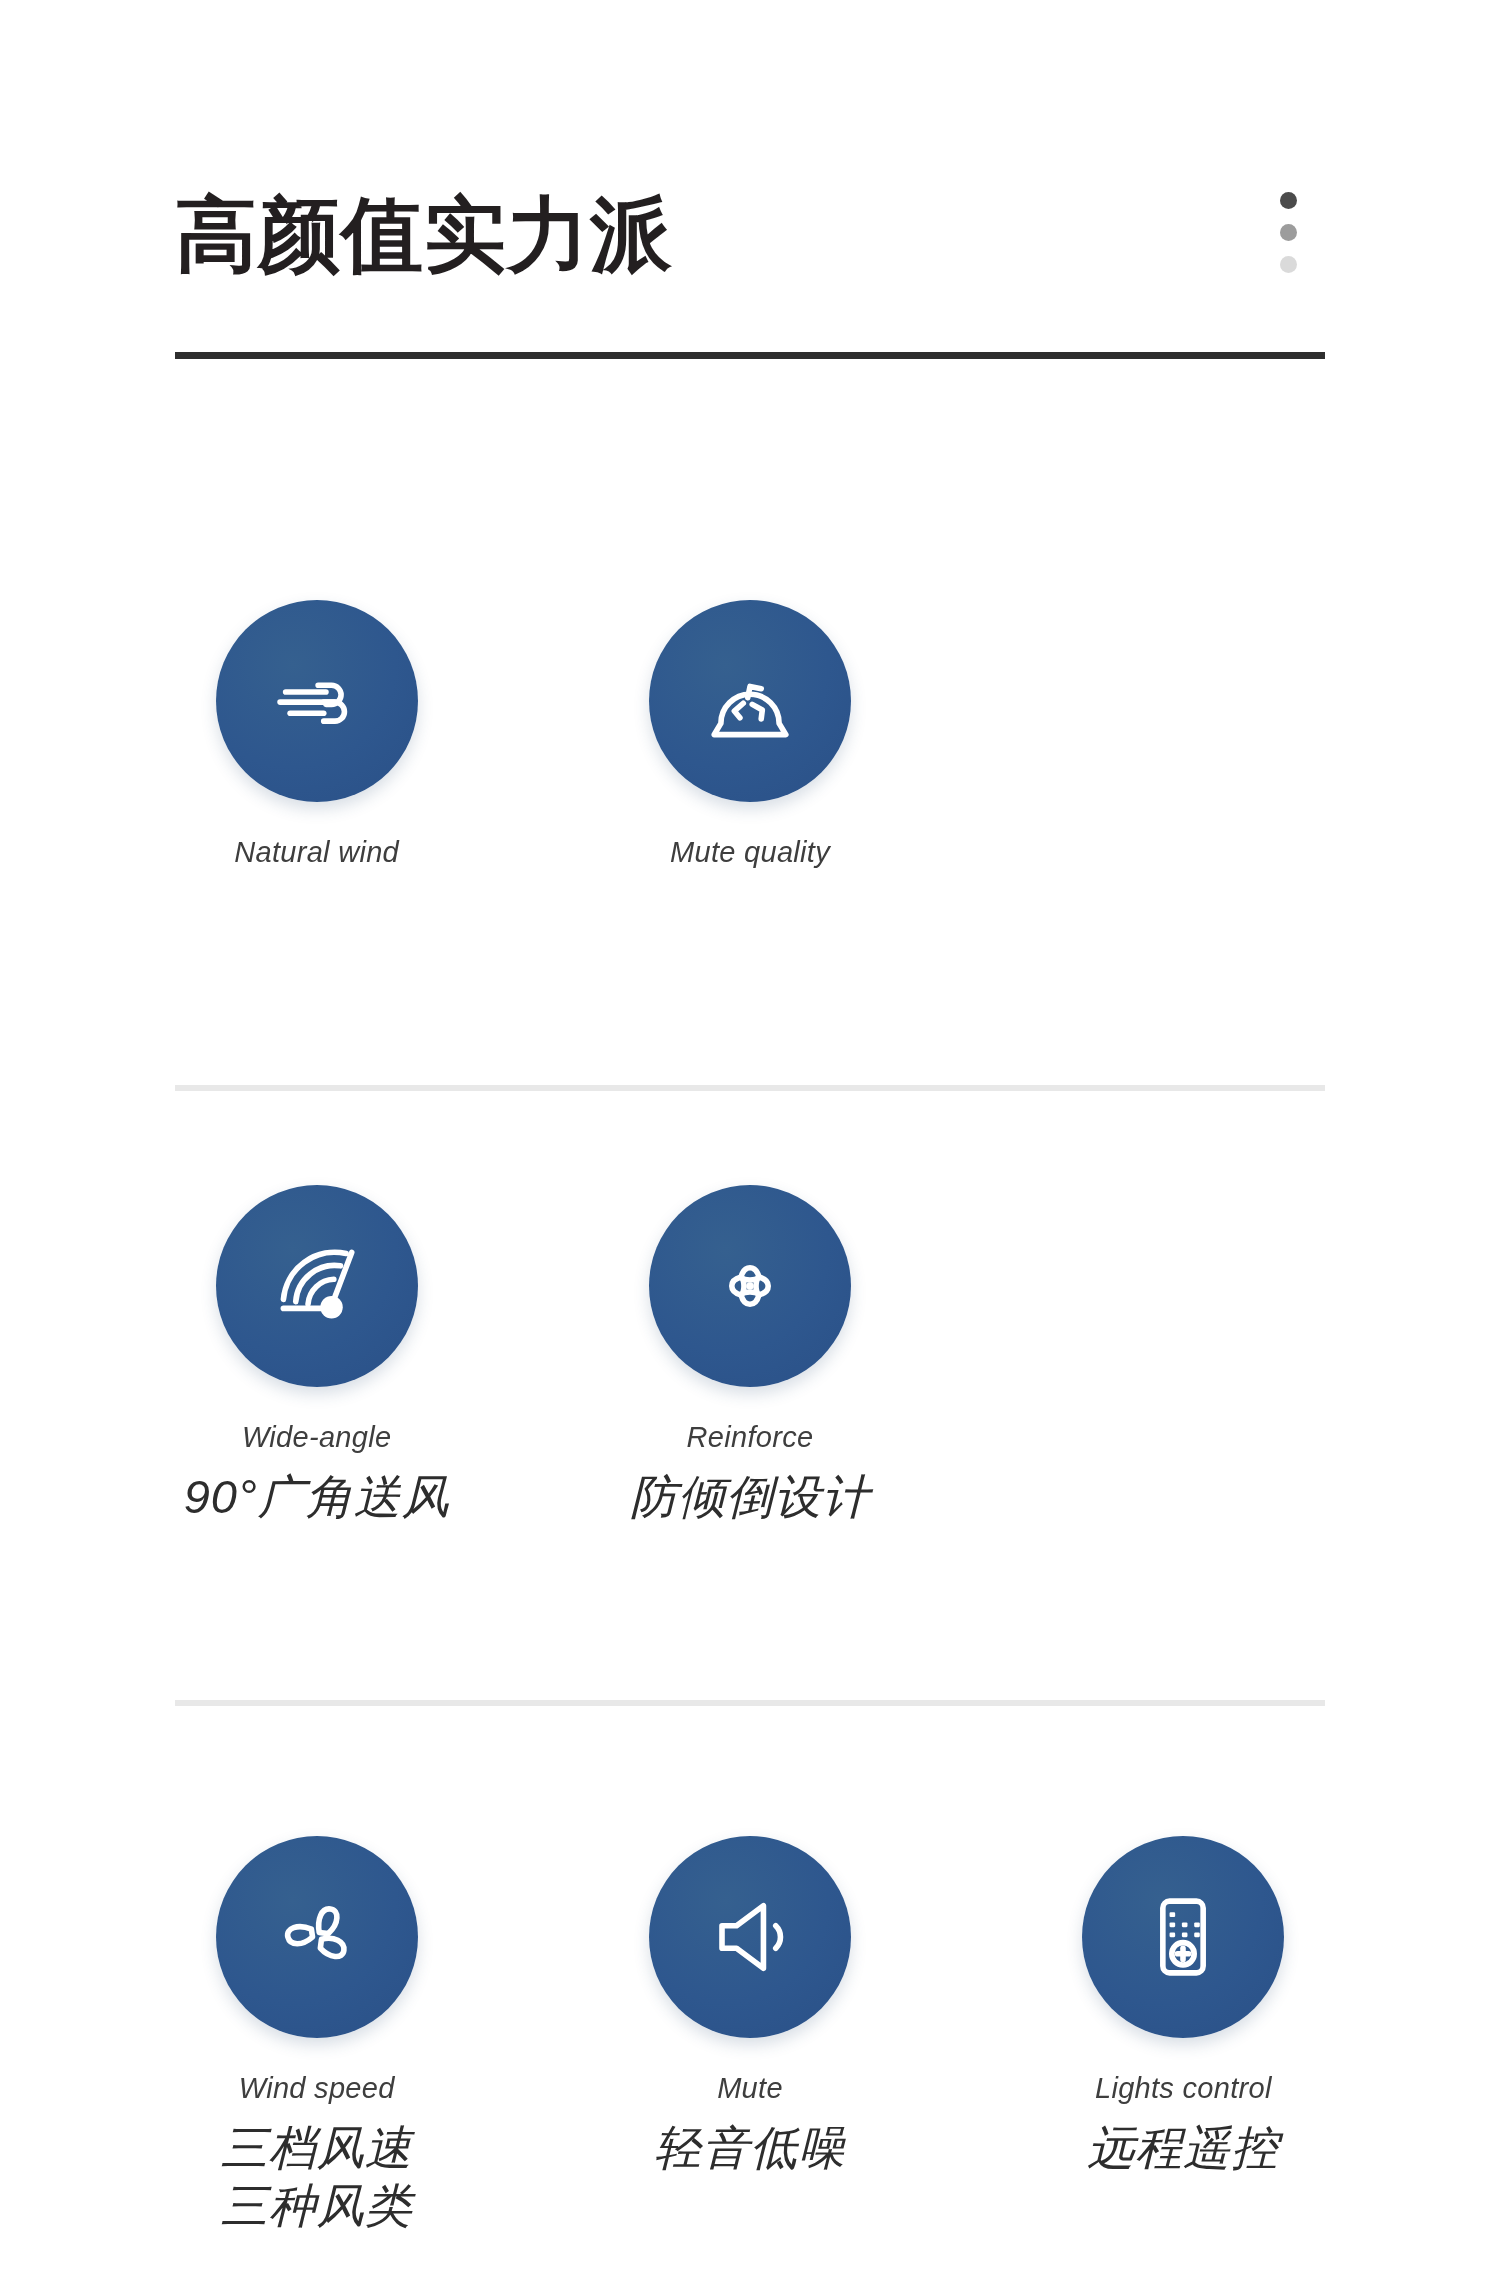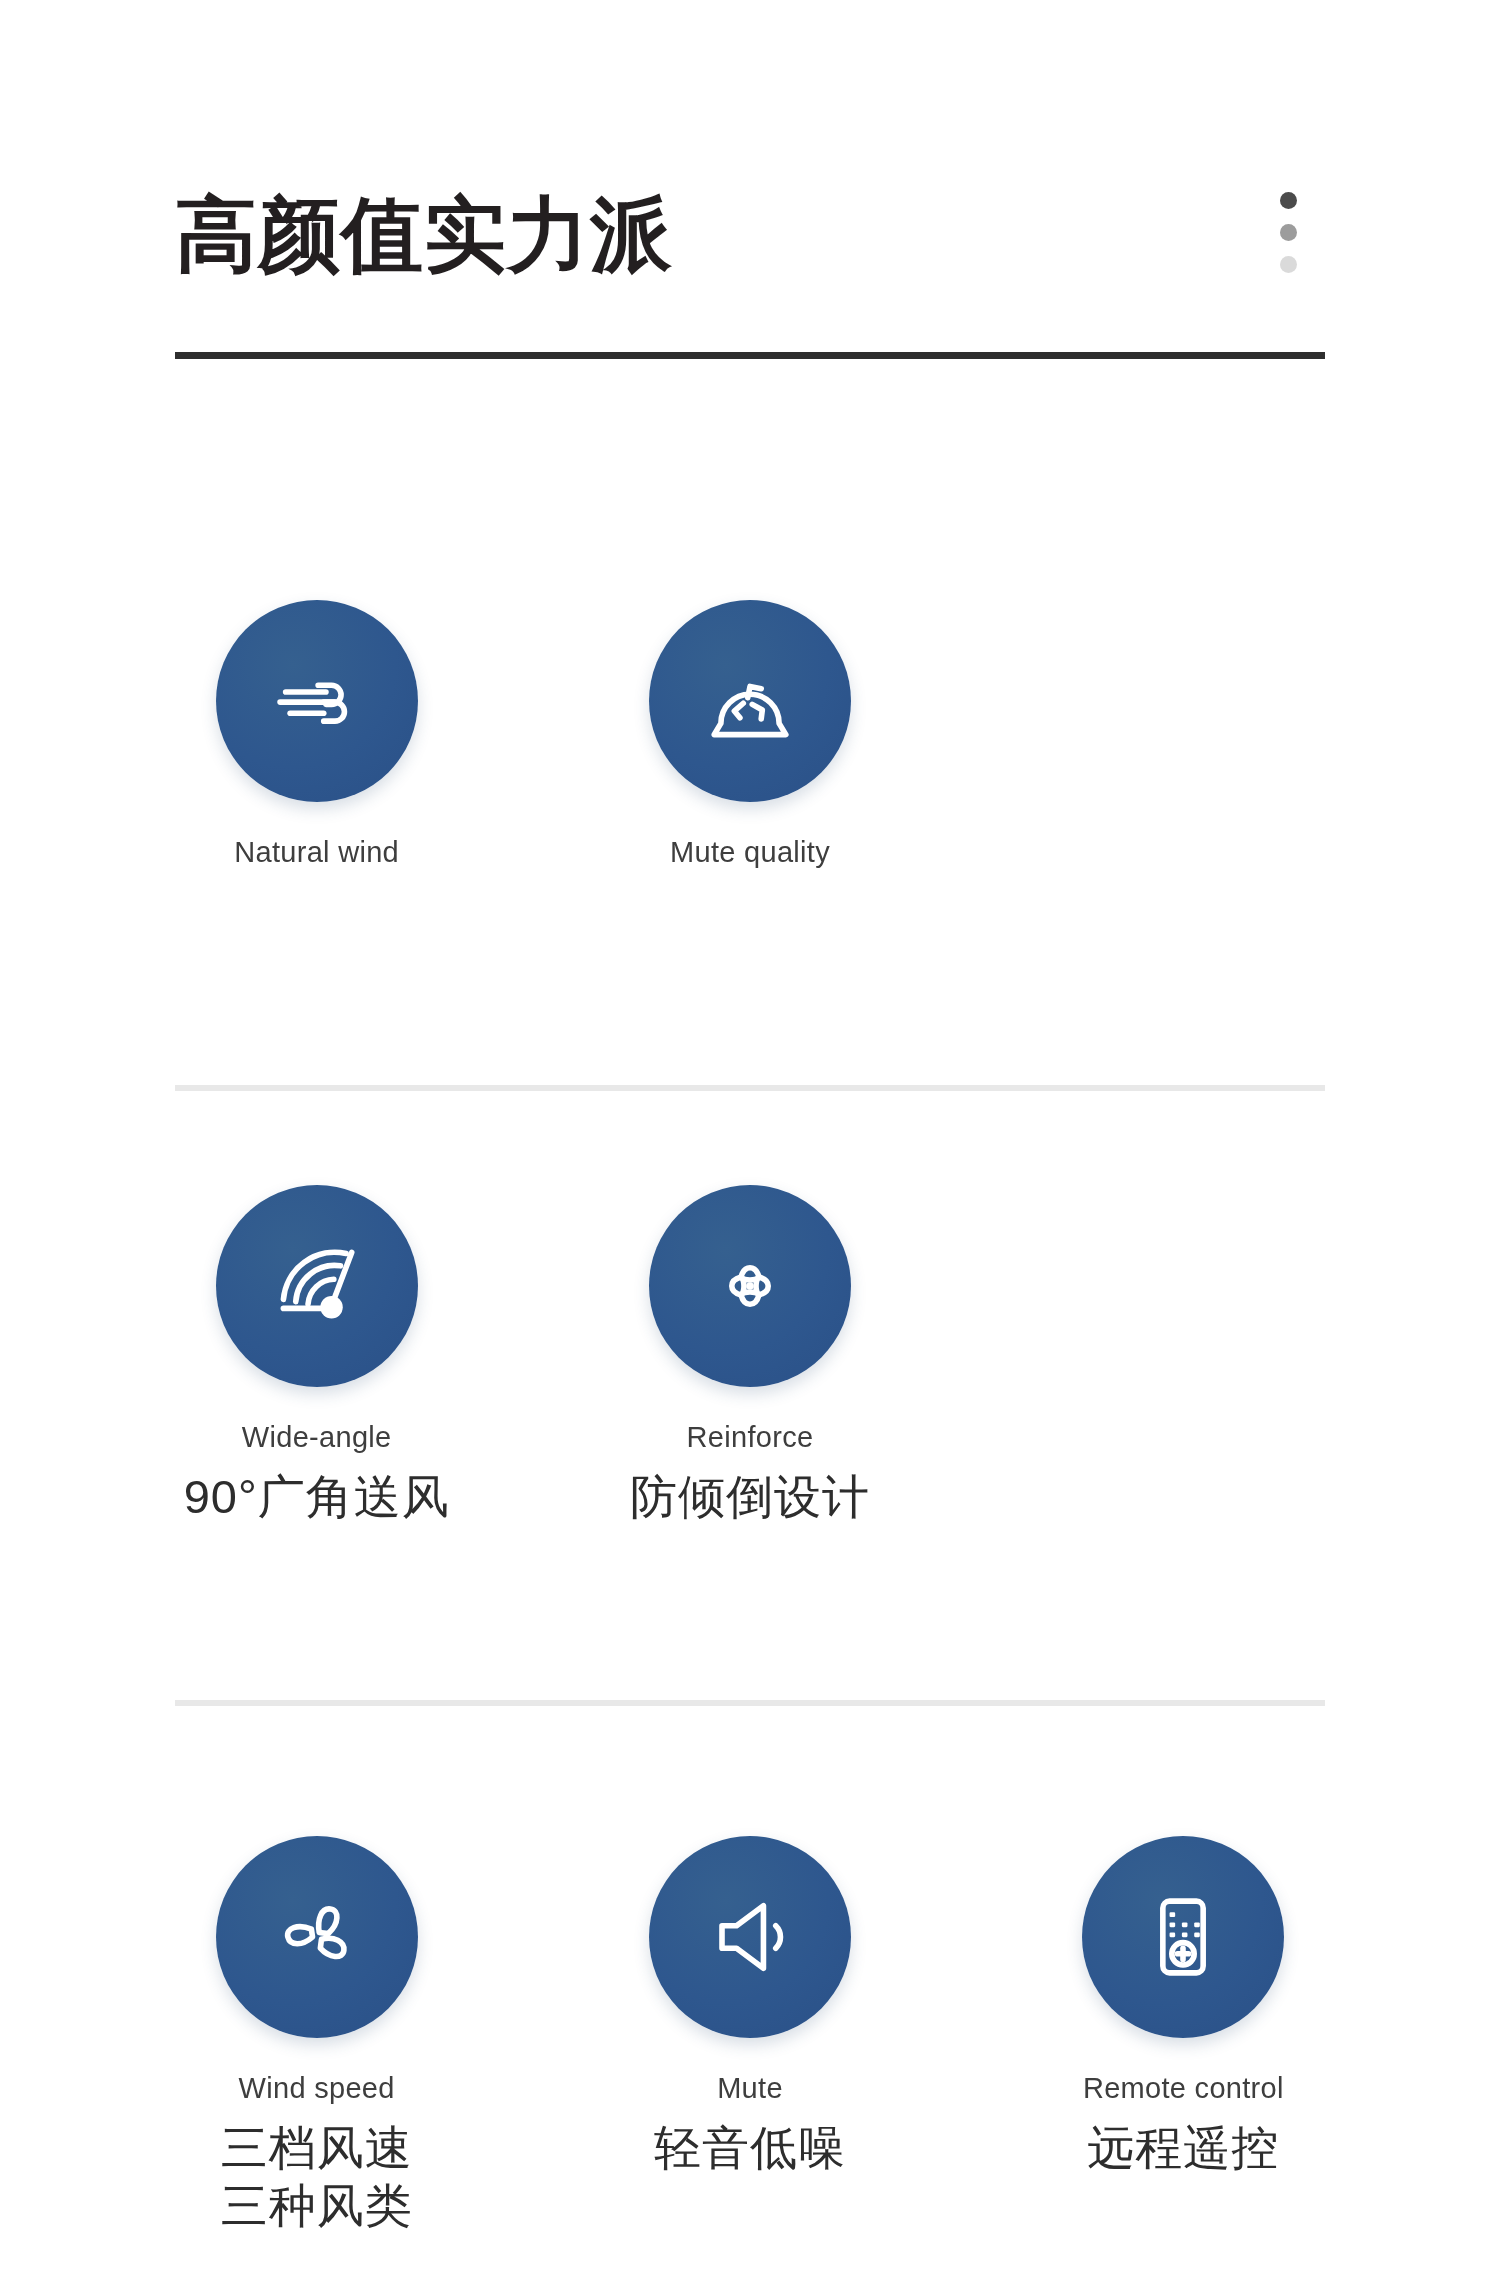--- a/index.html
+++ b/index.html
@@ -92,20 +92,21 @@
   }
   .row-1 { top: 600px; }
   .row-2 { top: 1185px; }
   .row-3 { top: 1836px; }
 
   .feature {
     width: 433.33px;
     display: flex;
     flex-direction: column;
     align-items: center;
+    font-style: italic;
   }
 
   .icon-circle {
     width: 202px;
     height: 202px;
     border-radius: 50%;
     background: radial-gradient(circle at 38% 32%, #35608f 0%, #2e578e 55%, #2a5087 100%);
     box-shadow: 0 7px 16px rgba(40,70,110,0.18);
     display: flex;
     align-items: center;
@@ -285,19 +286,19 @@
             <rect x="49" y="46" width="5" height="4.2" rx="1"></rect>
             <rect x="60" y="46" width="5" height="4.2" rx="1"></rect>
           </g>
           <circle class="ic-stroke" cx="50" cy="65" r="10" stroke-width="4.2"></circle>
           <g class="ic-stroke" stroke-width="4">
             <path d="M50 60 V70"></path>
             <path d="M45 65 H55"></path>
           </g>
         </svg>
       </div>
-      <div class="feature-en">Remote control</div>
+      <div class="feature-en">Lights control</div>
       <div class="feature-cn">远程遥控</div>
     </div>
 
   </div>
 
 </div>
 
 </body></html>

